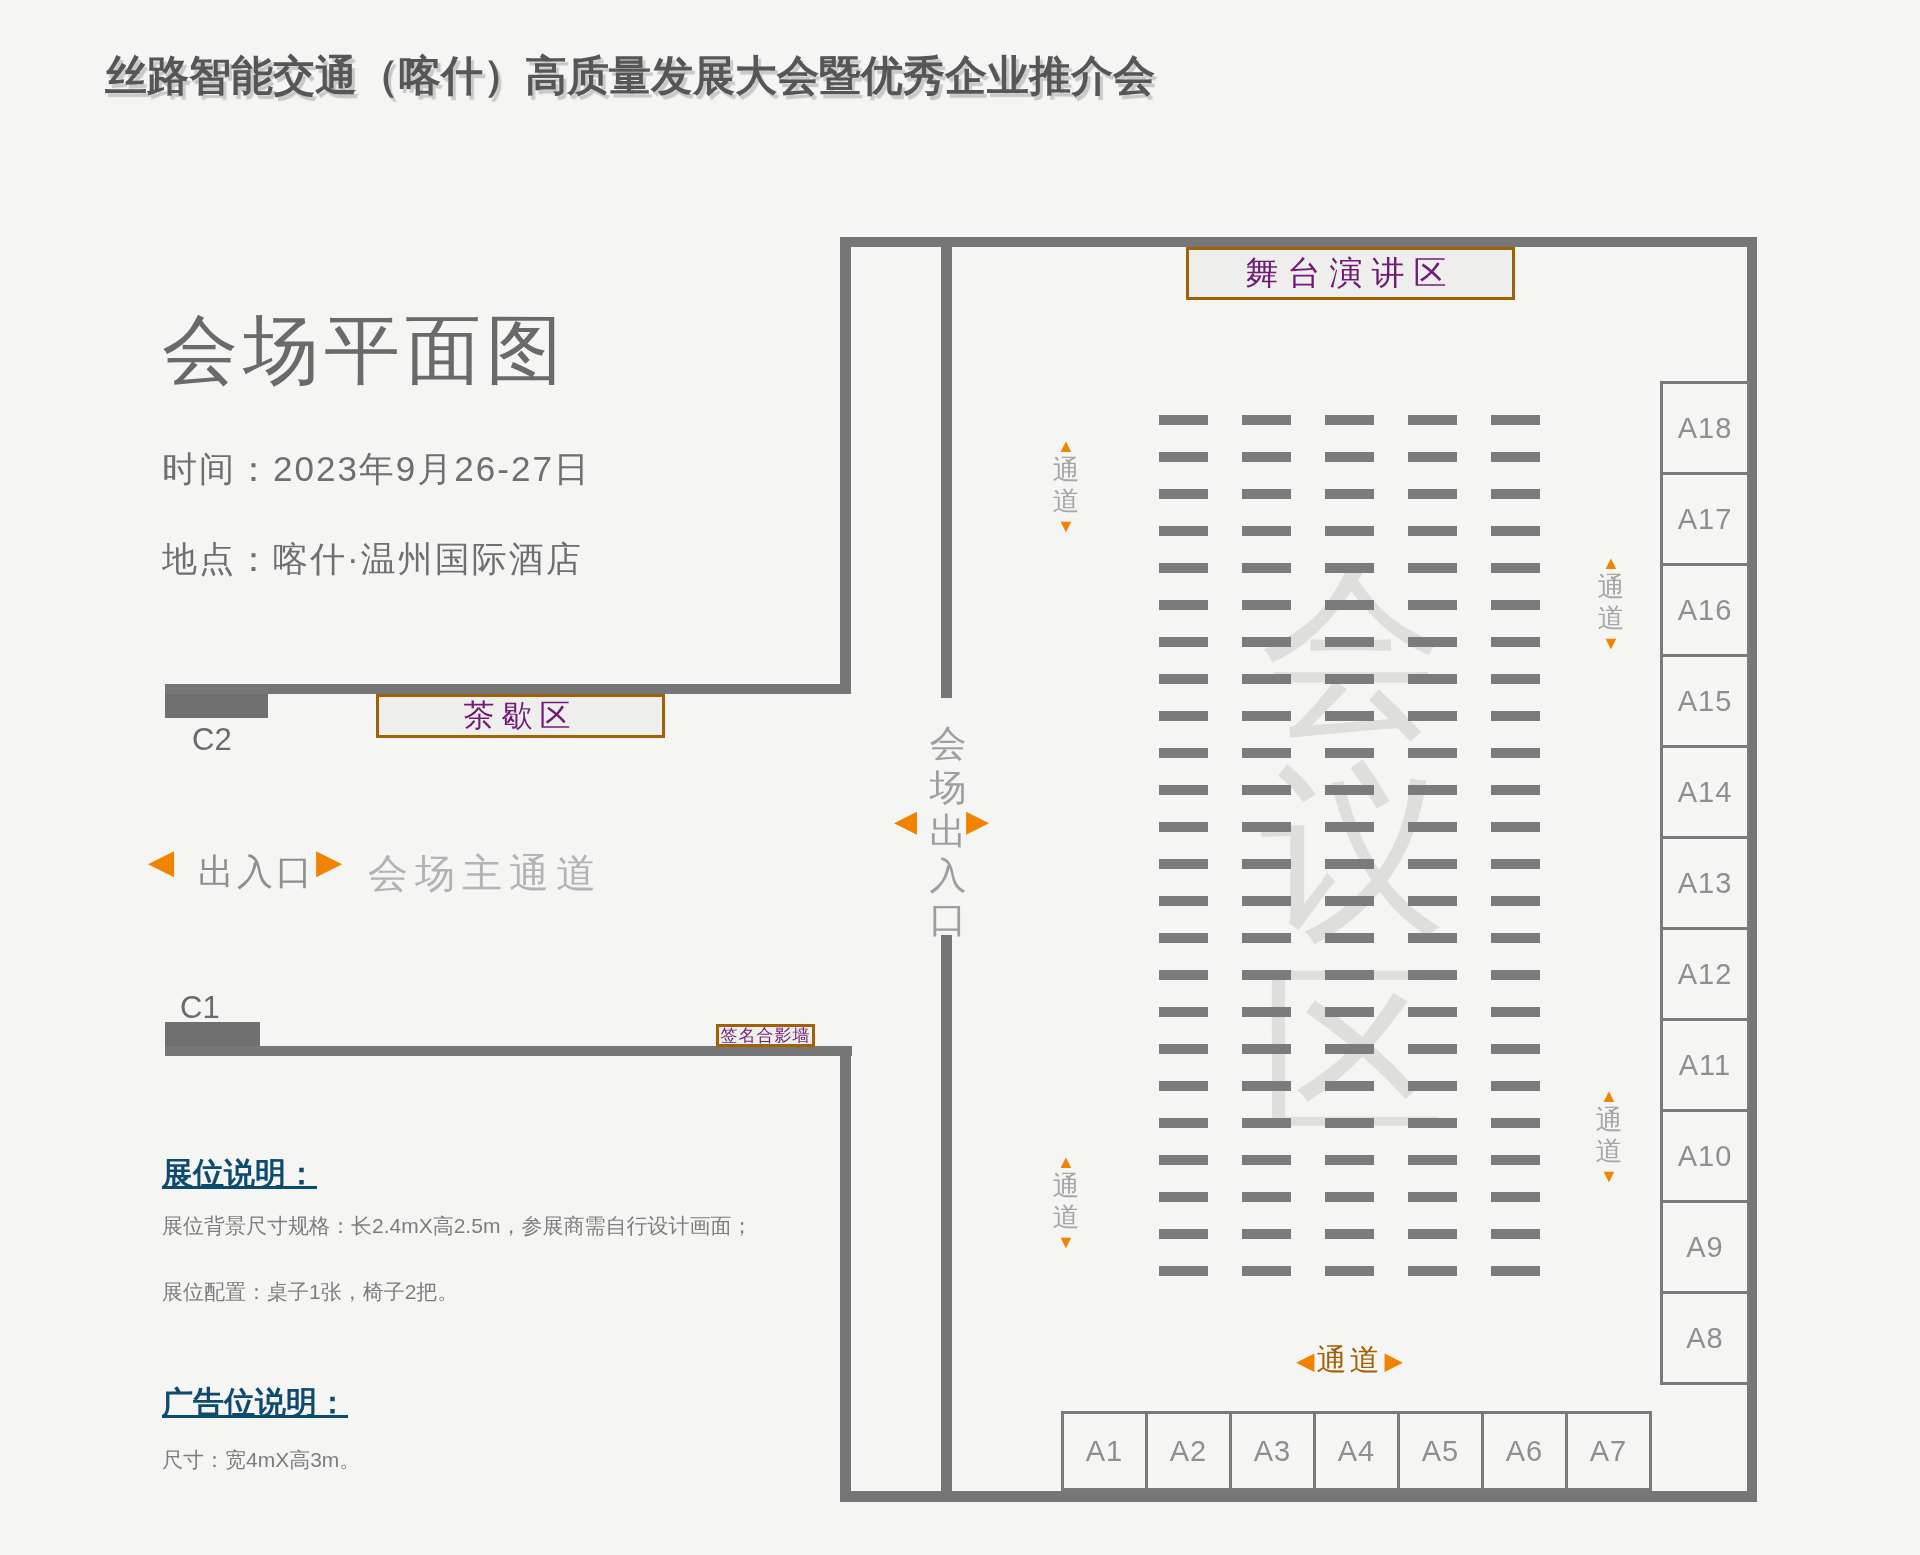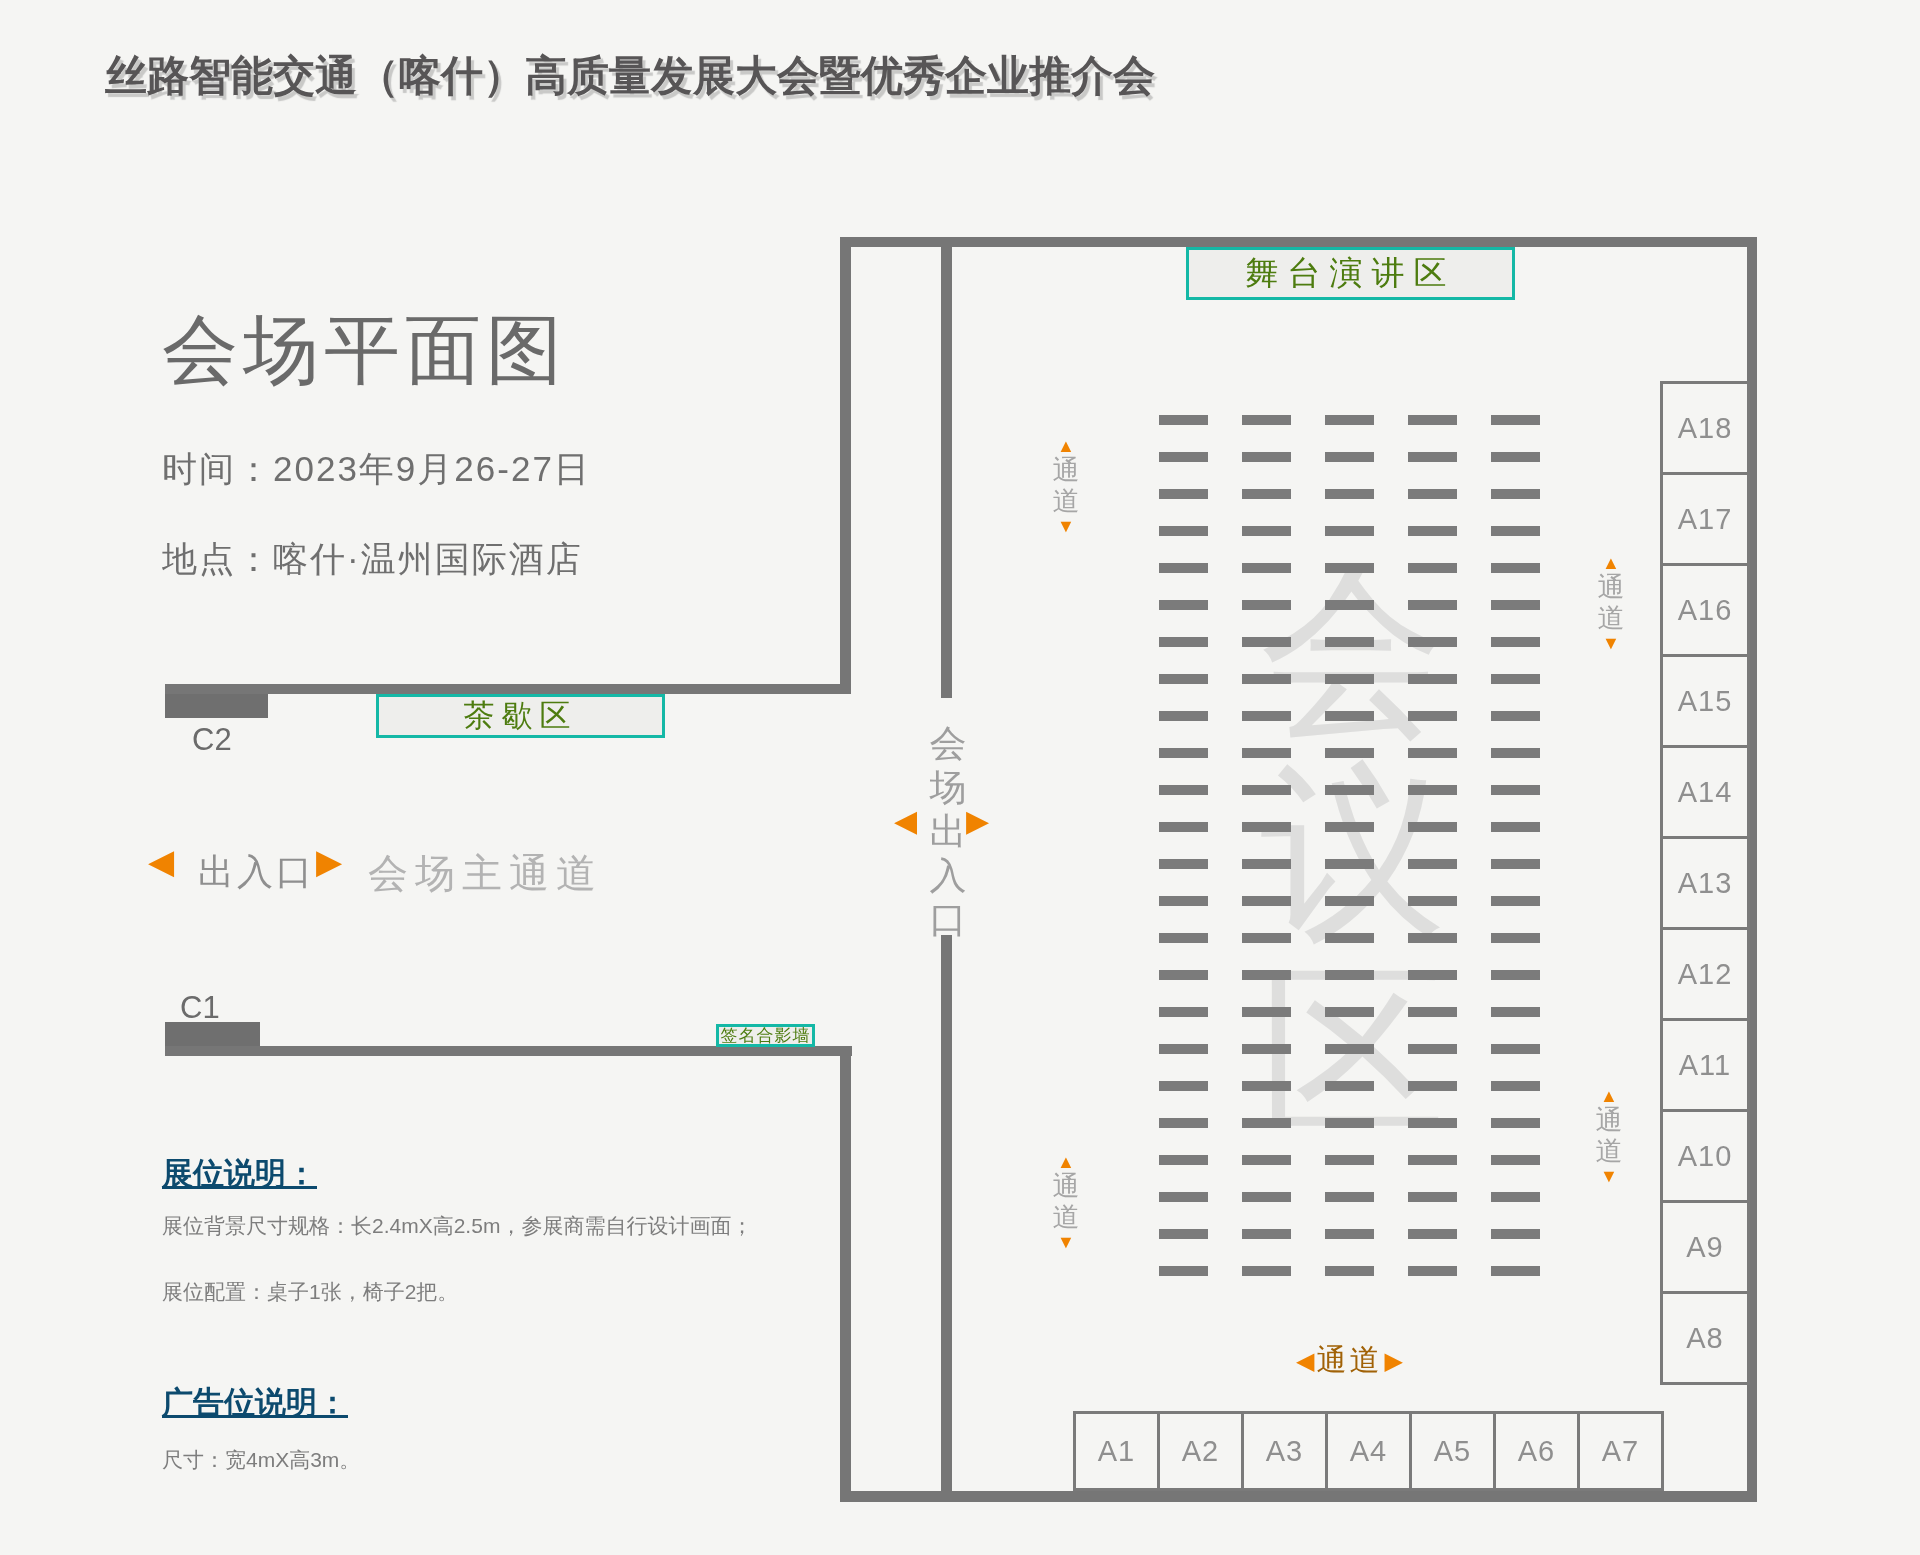--- a/index.html
+++ b/index.html
@@ -19,23 +19,23 @@
   .time-line{top:446px;}
   .venue-line{top:536px;}
   .legend-heading{left:162px;font-size:31px;font-weight:bold;color:#0c4a6e;text-decoration:underline;}
   .legend-line{left:162px;font-size:21px;color:#7D7D7D;}
   
   .wall{background:#767676;}
   .block{background:#6F6F6F;}
   .c-label{font-size:31px;color:#6B6B6B;}
   
   .zone-box{
-    background:#EEEEEC;border:3px solid #14b8a6;box-sizing:border-box;
+    background:#EEEEEC;border:3px solid #a16207;box-sizing:border-box;
     display:flex;align-items:center;justify-content:center;
-    color:#4d7c0f;
+    color:#701a75;
   }
   .stage-box{left:1186px;top:247px;width:329px;height:53px;font-size:33px;letter-spacing:9px;}
   .tea-box{left:376px;top:694px;width:289px;height:44px;font-size:31px;letter-spacing:7px;}
   .sig-box{left:716px;top:1024px;width:99px;height:23px;font-size:17px;letter-spacing:1px;}
   
   .v-stack{display:flex;flex-direction:column;align-items:center;}
   .corridor-label{left:925px;top:722px;width:46px;font-size:37px;line-height:44px;color:#9E9E9E;letter-spacing:0;}
   .tri{color:#F08300;line-height:1;}
   .corridor-tri-left{left:894px;top:806px;font-size:30px;}
   .corridor-tri-right{left:966px;top:806px;font-size:30px;}
@@ -57,21 +57,21 @@
   .booth{
     box-sizing:border-box;border:3px solid #7A7A7A;background:transparent;
     display:flex;align-items:center;justify-content:center;
     font-size:29px;color:#8F8F8F;letter-spacing:1px;
   }
   .booth-col{left:1660px;top:373px;display:flex;flex-direction:column;}
   .booth-col .booth{width:90px;height:94px;margin-top:-3px;}
   .booth-col .booth:first-child{margin-top:8px;}
   .booth-row{left:1057px;top:1411px;display:flex;flex-direction:row;}
   .booth-row .booth{width:87px;height:80px;margin-left:-3px;}
-  .booth-row .booth:first-child{margin-left:16px;}
+  .booth-row .booth:first-child{margin-left:4px;}
   
   .aisle-label{width:52px;text-align:center;}
   .aisle-label .tri{font-size:18px;}
   .aisle-label .ch{font-size:27px;line-height:31px;color:#A6A6A6;}
   
   .bottom-aisle{left:1296px;top:1340px;display:flex;align-items:center;}
   .bottom-aisle .tri{font-size:24px;}
   .bottom-aisle .txt{font-size:30px;color:#a16207;letter-spacing:3px;margin:0 2px;}
 </style>
 </head>

